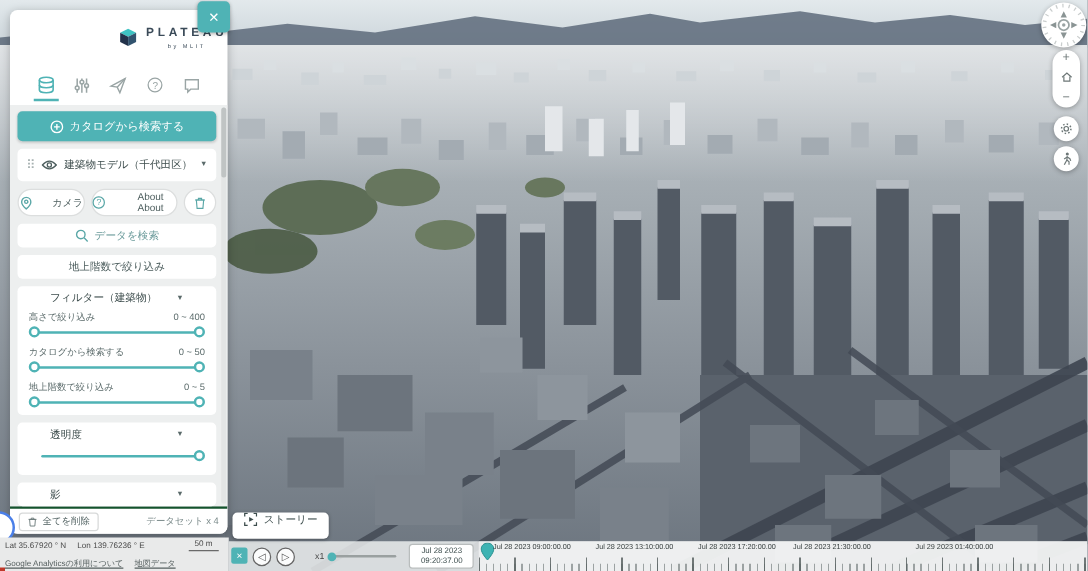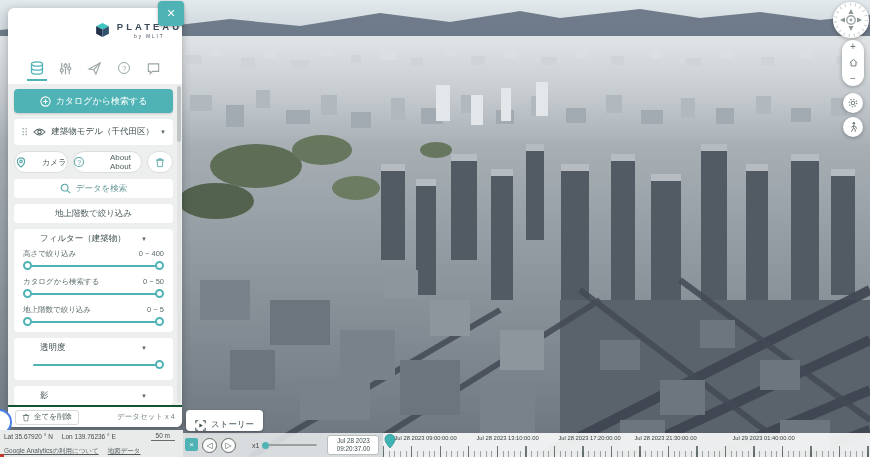--- a/index.html
+++ b/index.html
@@ -68,21 +68,21 @@
   .status-row1 { display:flex; align-items:center; gap:9px; font-size:6.5px; color:#4a4a4a; }
   .scalebar { margin-left:auto; margin-right:4px; padding:0 5px 1px; border-bottom:1px solid #6a6a6a; font-size:6.5px; color:#4a4a4a; }
   .status-row2 { display:flex; gap:9px; font-size:6.5px; }
   .status-row2 a { color:#555f5f; text-decoration:underline; cursor:pointer; }
   .red-frag { position:absolute; left:0; bottom:0; width:4px; height:3px; background:#c0392b; z-index:21; }
   .blue-frag { position:absolute; left:-14px; top:409px; width:26px; height:26px; border:2px solid #4a7fe8;
                border-radius:50%; background:#fff; z-index:19; cursor:pointer; }
 
   
   .story-btn { position:absolute; left:186px; top:410px; height:21px; padding:0 9px; background:#fff;
-               border:none; border-radius:4px; box-shadow:0 1px 3px rgba(0,0,0,.3); display:flex; align-items:flex-end;
+               border:none; border-radius:4px; box-shadow:0 1px 3px rgba(0,0,0,.3); display:flex; align-items:flex-start;
                gap:5px; font-size:8.5px; color:#3d4d4d; cursor:pointer; z-index:20; }
 
   
   .tlbar { position:absolute; left:183px; right:0; bottom:0; height:24px; background:rgba(240,243,243,.82); z-index:18;
            display:flex; align-items:center; }
   .tl-close { position:absolute; left:2px; top:5px; width:13px; height:13px; background:#4fb3b5; color:#fff; border:none;
               border-radius:2px; font-size:8px; line-height:12px; text-align:center; cursor:pointer; }
   .circle-btn { width:15px; height:15px; border-radius:50%; border:1px solid #666; background:rgba(255,255,255,.9);
                 color:#555; font-size:8px; line-height:13px; text-align:center; cursor:pointer; padding:0; }
   .pc1 { margin-left:19px; } .pc2 { margin-left:4px; }

